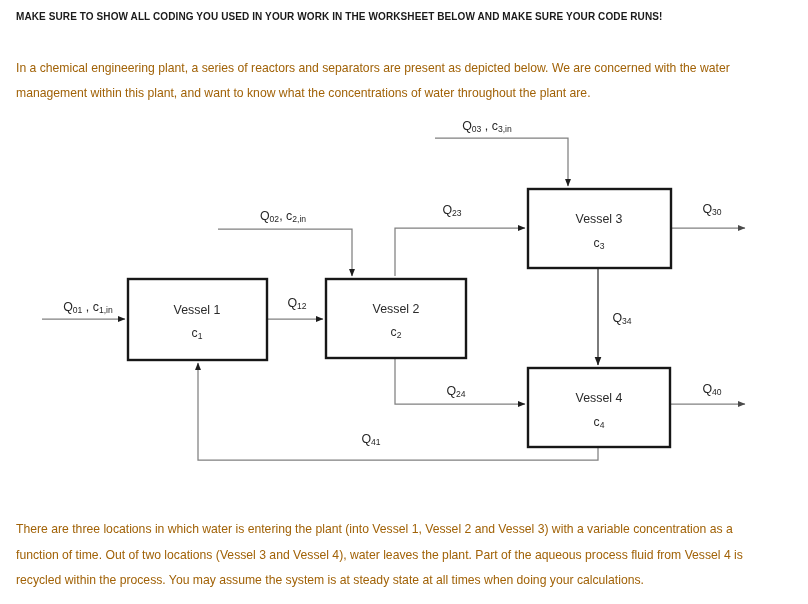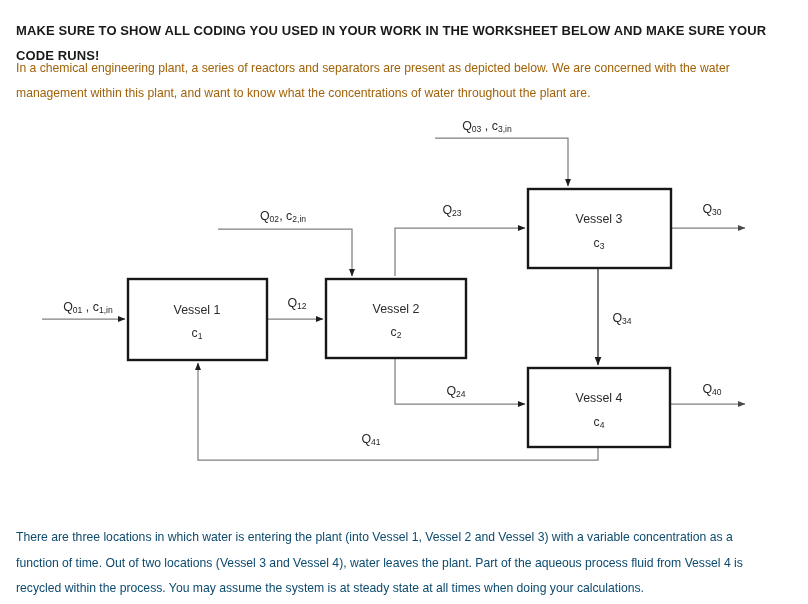--- a/index.html
+++ b/index.html
@@ -17,46 +17,45 @@
   }
   .page {
     position: relative;
     width: 808px;
     height: 604px;
     background: #ffffff;
   }
   .headline {
     position: absolute;
     left: 16px;
-    top: 18px;
+    top: 0;
     width: 770px;
-    font-size: 13px;
+    font-size: 10px;
     font-weight: bold;
-    line-height: 25px;
+    line-height: 34px;
     letter-spacing: 0.1px;
     color: #1a1a1a;
   }
   .intro-para {
     position: absolute;
     left: 16px;
     top: 56px;
     width: 772px;
     font-size: 12.2px;
     line-height: 25px;
     color: #a16207;
   }
   .outro-para {
     position: absolute;
     left: 16px;
     top: 517px;
     width: 760px;
     font-size: 12.2px;
     line-height: 25.5px;
-    color: #0c4a6e;
-    margin-top: 8px;
+    color: #a16207;
   }
   .diagram-wrap {
     position: absolute;
     left: 0;
     top: 108px;
     width: 808px;
     height: 390px;
   }
   svg.flowsheet {
     display: block;

